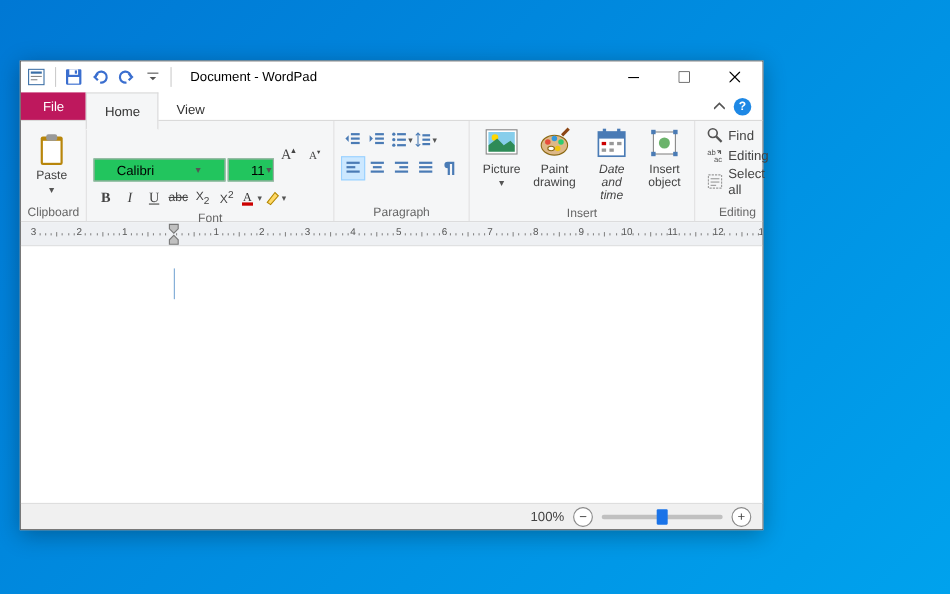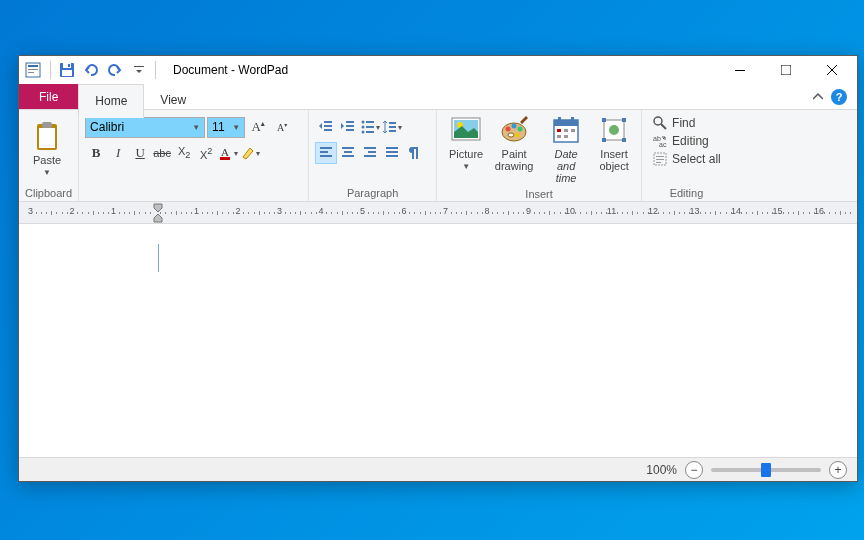--- a/index.html
+++ b/index.html
@@ -8,21 +8,21 @@
   background: linear-gradient(135deg, #0078d4 0%, #00a2ed 100%);
   width: 864px;
   height: 540px;
   overflow: hidden;
   font-size: 12px;
 }
 .window {
   position: absolute;
   left: 18px;
   top: 55px;
-  width: 840px;
+  width: 676px;
   height: 427px;
   background: #fff;
   border: 1px solid #5a5a5a;
   box-shadow: 0 4px 20px rgba(0,0,0,0.3);
   display: flex;
   flex-direction: column;
 }
 .titlebar {
   height: 28px;
   background: #fff;
@@ -112,27 +112,28 @@
   gap: 2px;
 }
 .small-btn {
   display: flex; align-items: center; gap: 4px;
   padding: 1px 4px; cursor: pointer; font-size: 12px; color: #444;
 }
 .icon16 { width: 16px; height: 16px; flex-shrink: 0; }
 .icon32 { width: 32px; height: 32px; }
 .font-combo {
   border: 1px solid #ababab;
-  background: #7dd3fc;
+  background: #22c55e;
   height: 21px;
   font-size: 12px;
-  padding: 0 4px;
+  padding: 0 20px;
   display: flex;
   align-items: center;
   justify-content: space-between;
+  margin-top: 28px;
 }
 .font-name-combo { width: 120px; }
 .font-size-combo { width: 38px; }
 .caret { font-size: 8px; color: #555; }
 .ico-btn {
   width: 22px; height: 22px;
   display: flex; align-items: center; justify-content: center;
   cursor: pointer; color: #444;
 }
 .ico-btn.active { background: #cce8ff; border: 1px solid #99d1ff; }
@@ -369,20 +370,21 @@
             <span class="caret">▾</span>
           </div>
           <div class="ico-btn">
             <svg class="icon16" viewBox="0 0 16 16">
                 <path d="M3 12 L10 3 L13 6 L6 14 Z" fill="#ffd966" stroke="#b38600"></path>
               </svg>
             <span class="caret">▾</span>
           </div>
         </div>
       </div>
+      <div class="group-label">Font</div>
     </div>
 
     <div class="group" style="width:128px;">
       <div class="group-body col" style="gap:4px;padding-top:4px;">
         <div class="row">
           <div class="ico-btn">
               <svg class="icon16" viewBox="0 0 16 16">
                 <rect x="6" y="2" width="8" height="2" fill="#4a7bb5"></rect>
                 <rect x="6" y="6" width="8" height="2" fill="#4a7bb5"></rect>
                 <rect x="6" y="10" width="8" height="2" fill="#4a7bb5"></rect>

